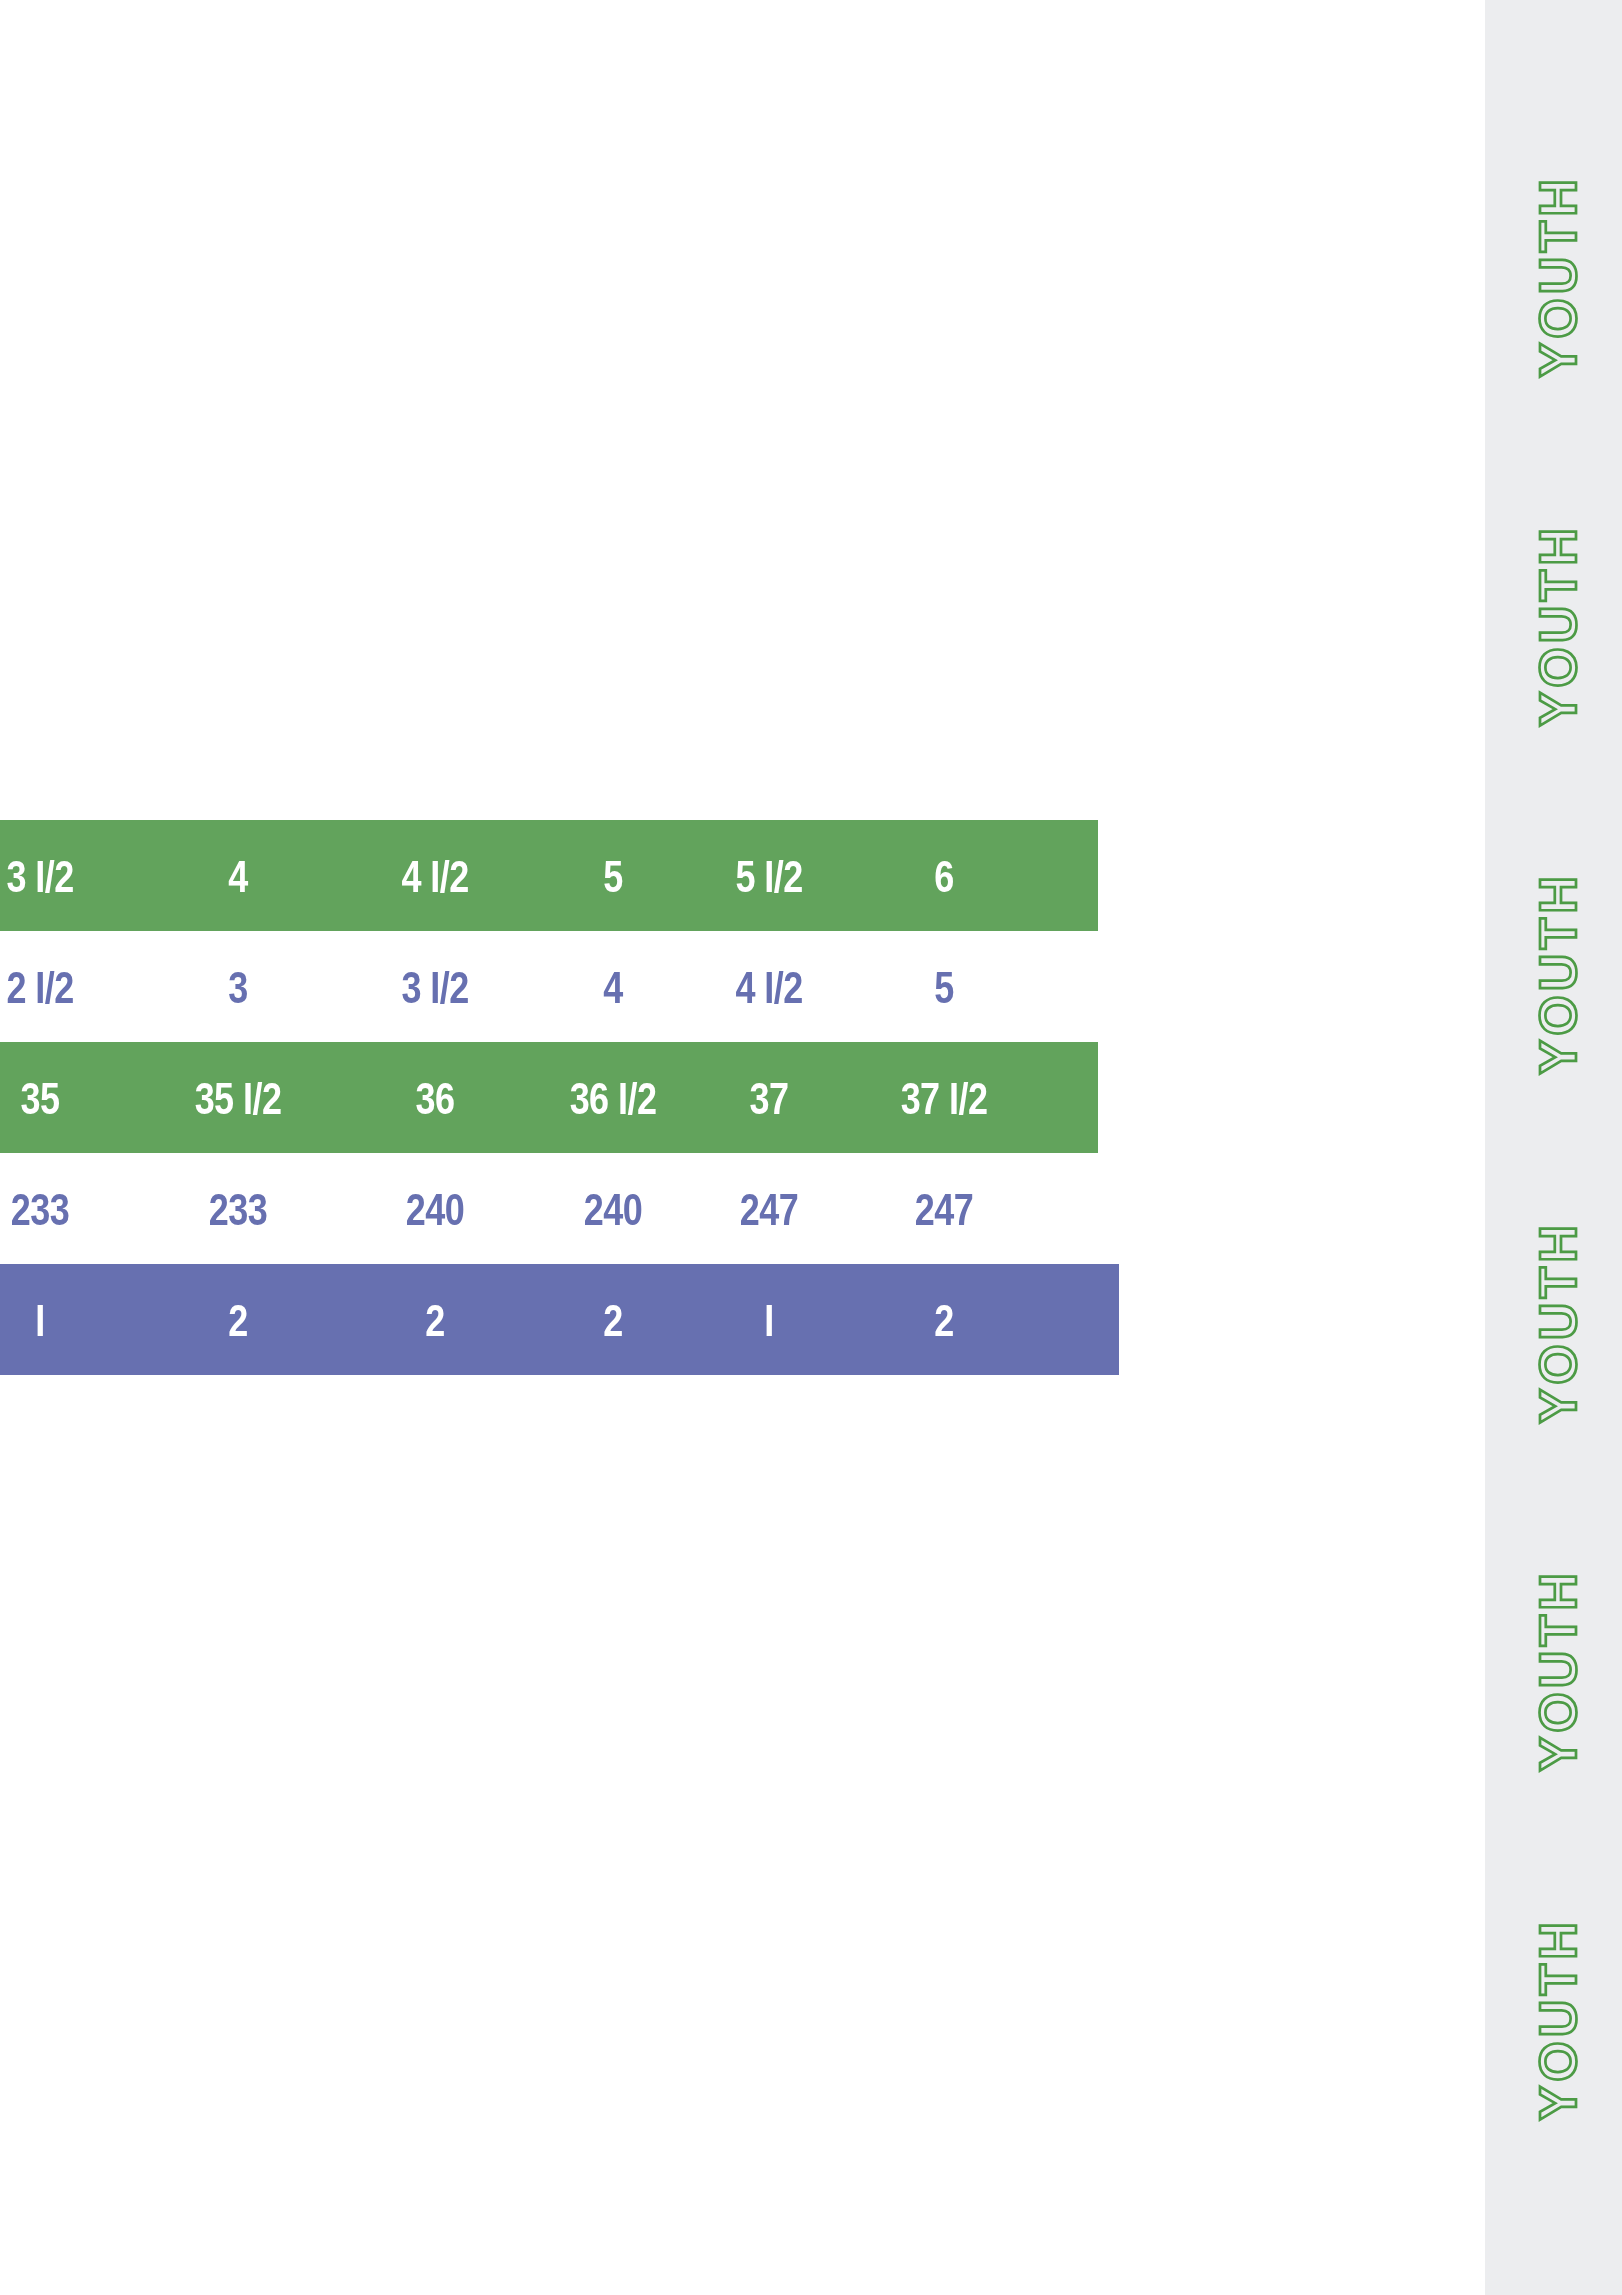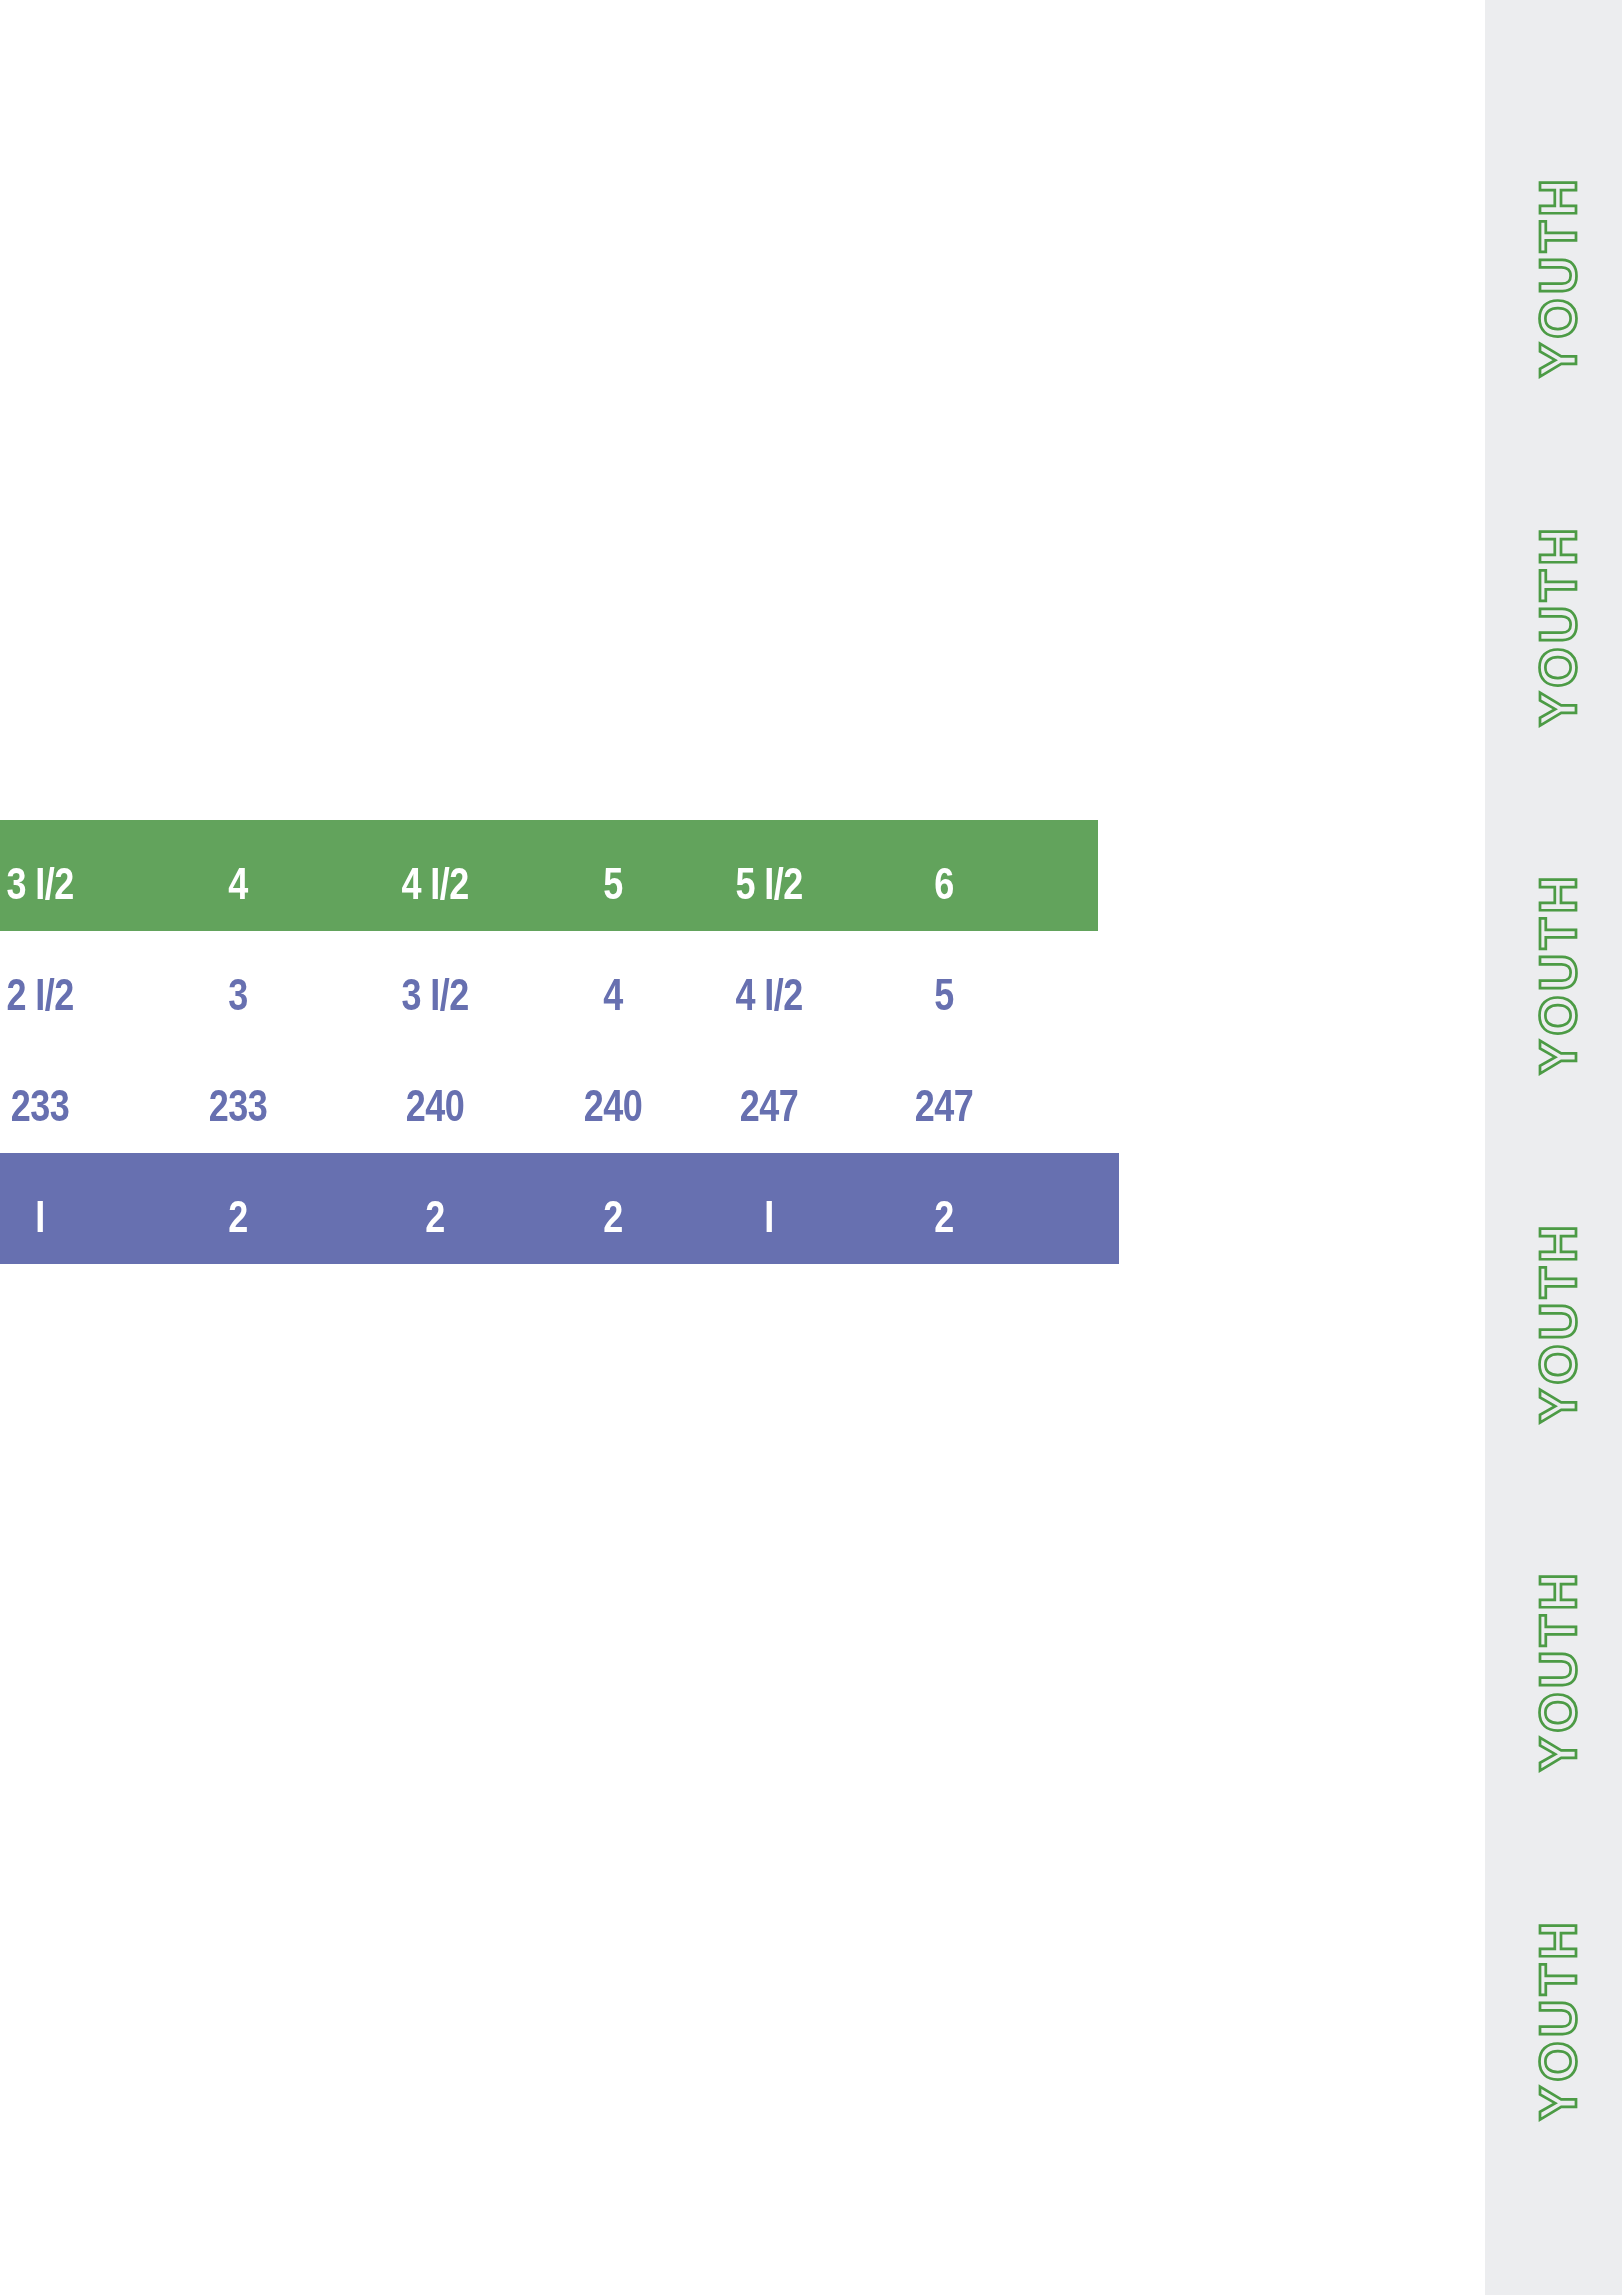--- a/index.html
+++ b/index.html
@@ -43,21 +43,21 @@
     background: transparent;
   }
   .size-row.row-purple {
     background: #6770B0;
     width: 1119px;
   }
 
   .size-row .cells {
     position: absolute;
     left: 0;
-    top: 7px;
+    top: 0;
     width: 100%;
     height: 100%;
   }
 
   .cell {
     position: absolute;
     top: 50%;
     transform: translate(-50%, -50%);
     white-space: nowrap;
     font-family: "Liberation Sans Narrow", "Liberation Sans", sans-serif;
@@ -148,20 +148,30 @@
       <div class="cells">
         <div class="cell c0"><span class="txt">2 I/2</span></div>
         <div class="cell c1"><span class="txt">3</span></div>
         <div class="cell c2"><span class="txt">3 I/2</span></div>
         <div class="cell c3"><span class="txt">4</span></div>
         <div class="cell c4"><span class="txt">4 I/2</span></div>
         <div class="cell c5"><span class="txt">5</span></div>
       </div>
     </div>
 
+    <div class="size-row row-green">
+      <div class="cells">
+        <div class="cell c0"><span class="txt">35</span></div>
+        <div class="cell c1"><span class="txt">35 I/2</span></div>
+        <div class="cell c2"><span class="txt">36</span></div>
+        <div class="cell c3"><span class="txt">36 I/2</span></div>
+        <div class="cell c4"><span class="txt">37</span></div>
+        <div class="cell c5"><span class="txt">37 I/2</span></div>
+      </div>
+    </div>
 
     <div class="size-row row-plain">
       <div class="cells">
         <div class="cell c0"><span class="txt">233</span></div>
         <div class="cell c1"><span class="txt">233</span></div>
         <div class="cell c2"><span class="txt">240</span></div>
         <div class="cell c3"><span class="txt">240</span></div>
         <div class="cell c4"><span class="txt">247</span></div>
         <div class="cell c5"><span class="txt">247</span></div>
       </div>

